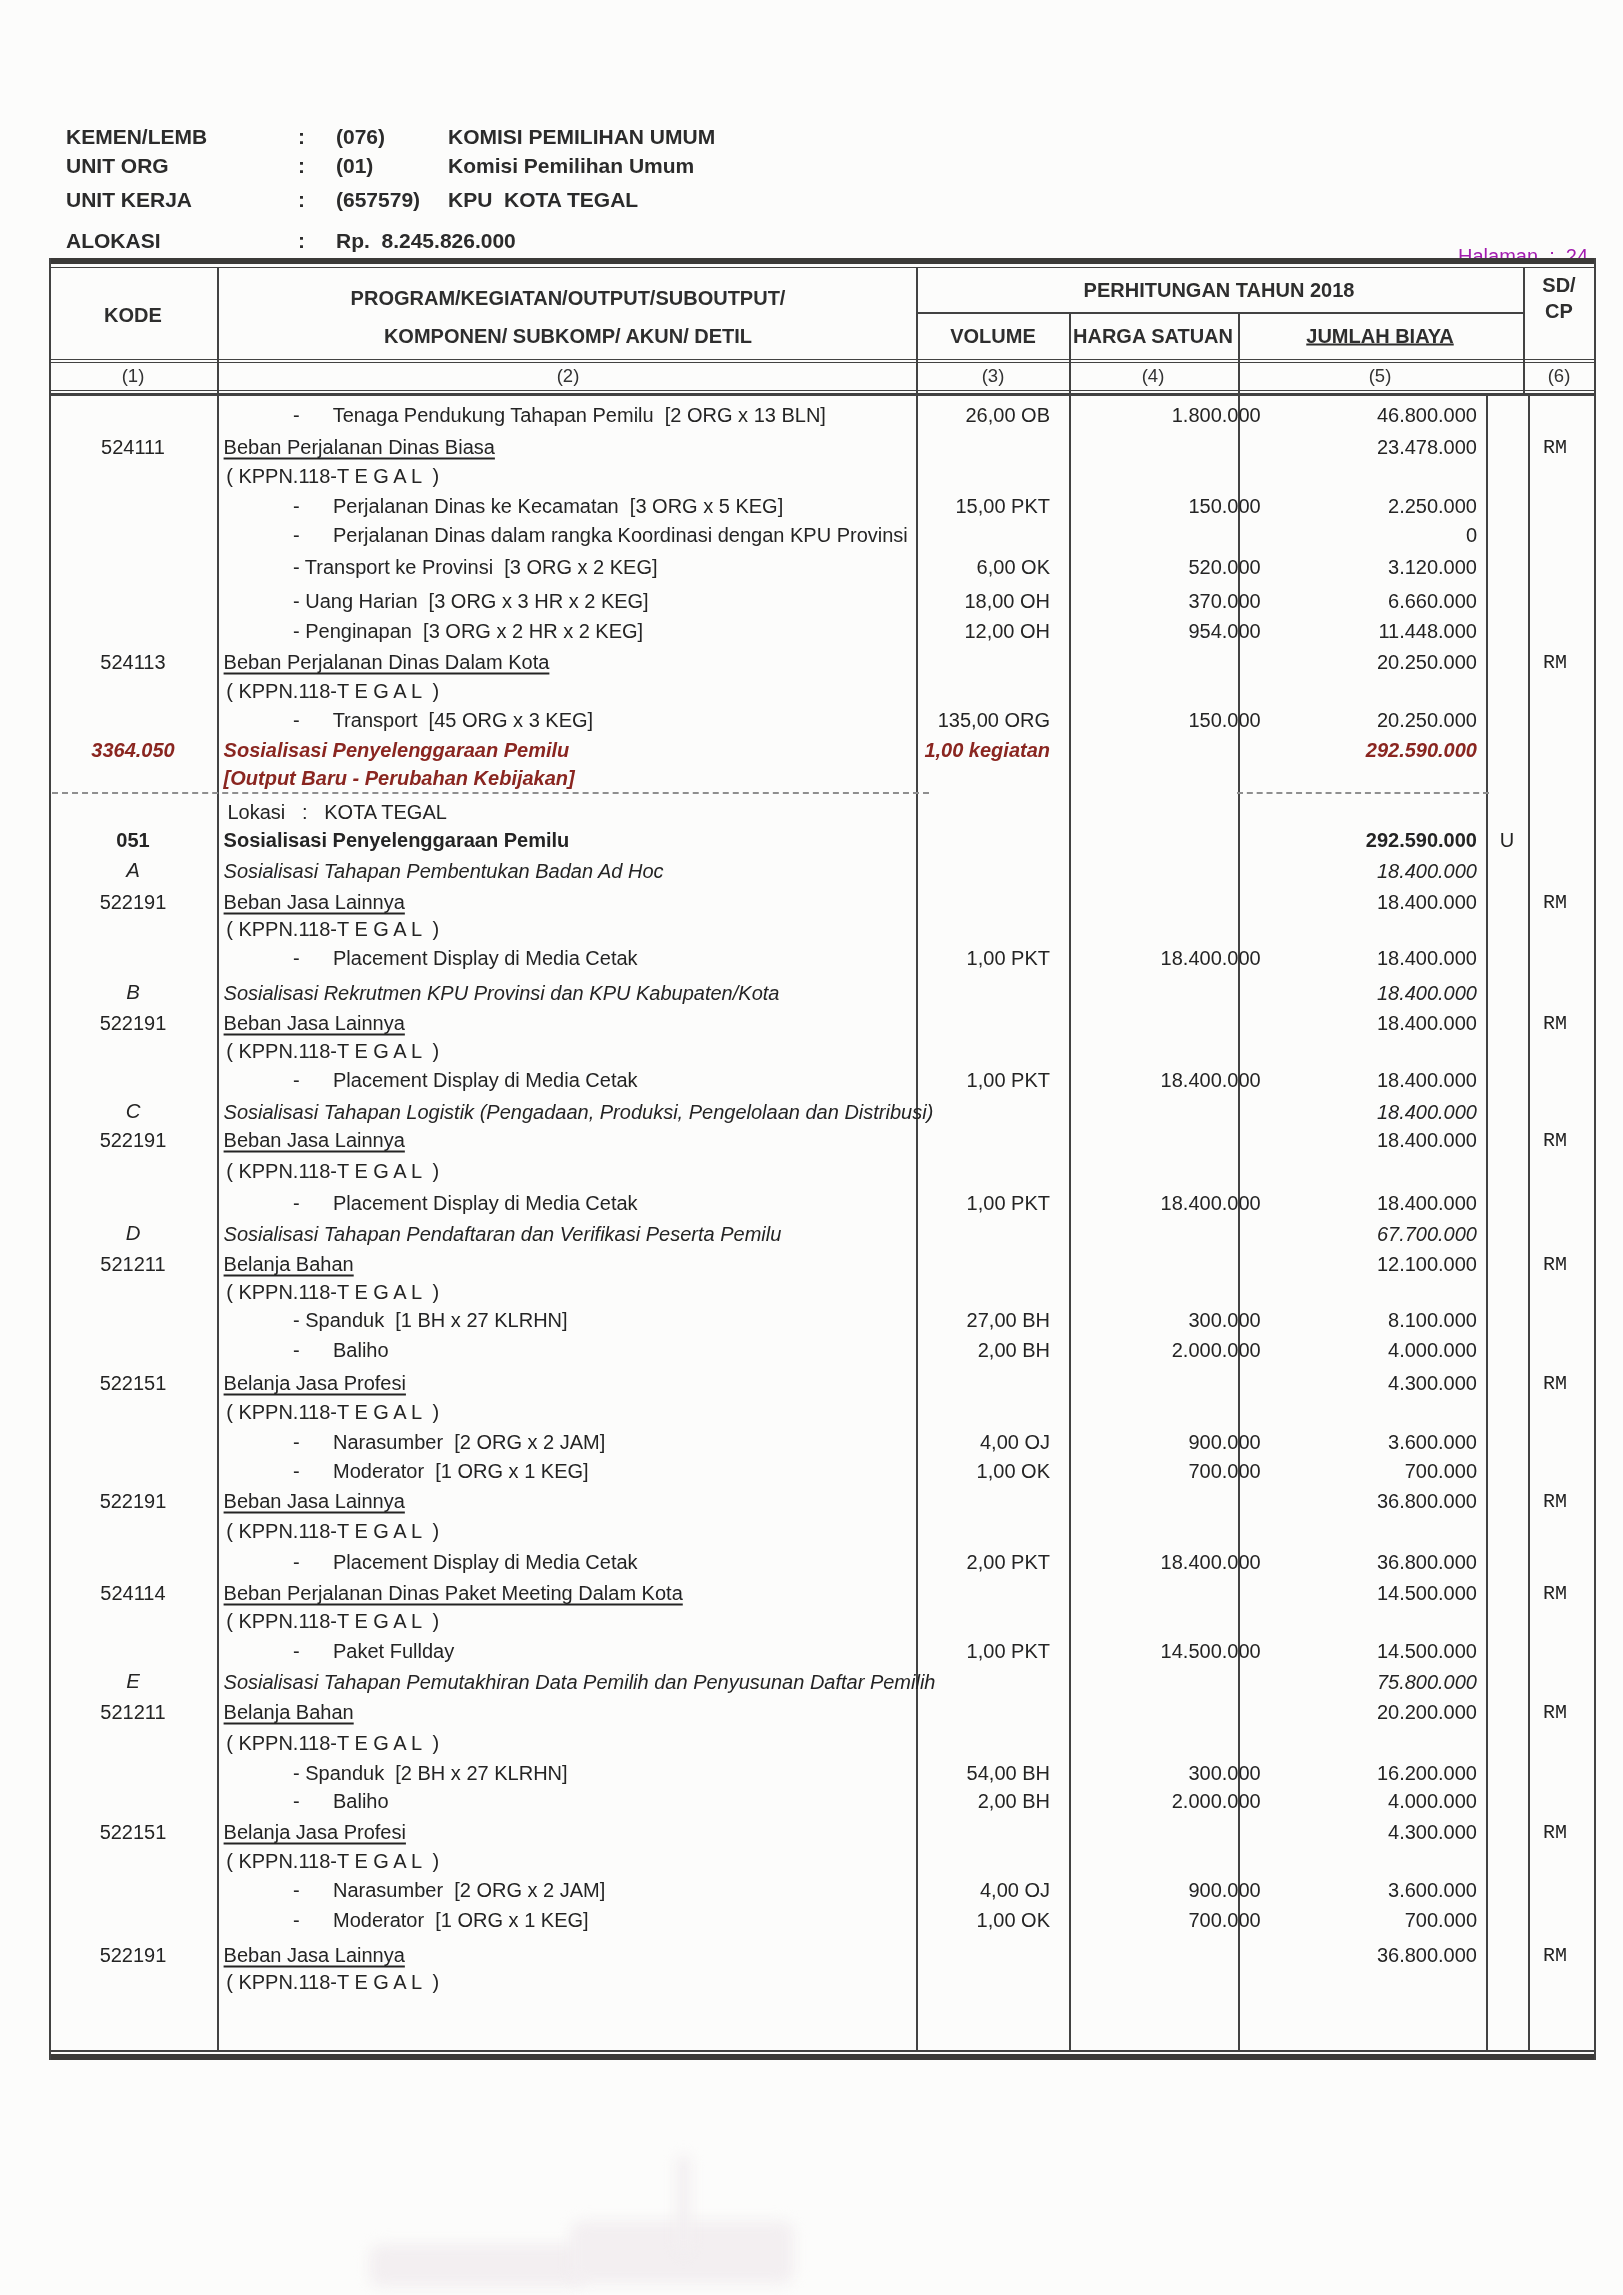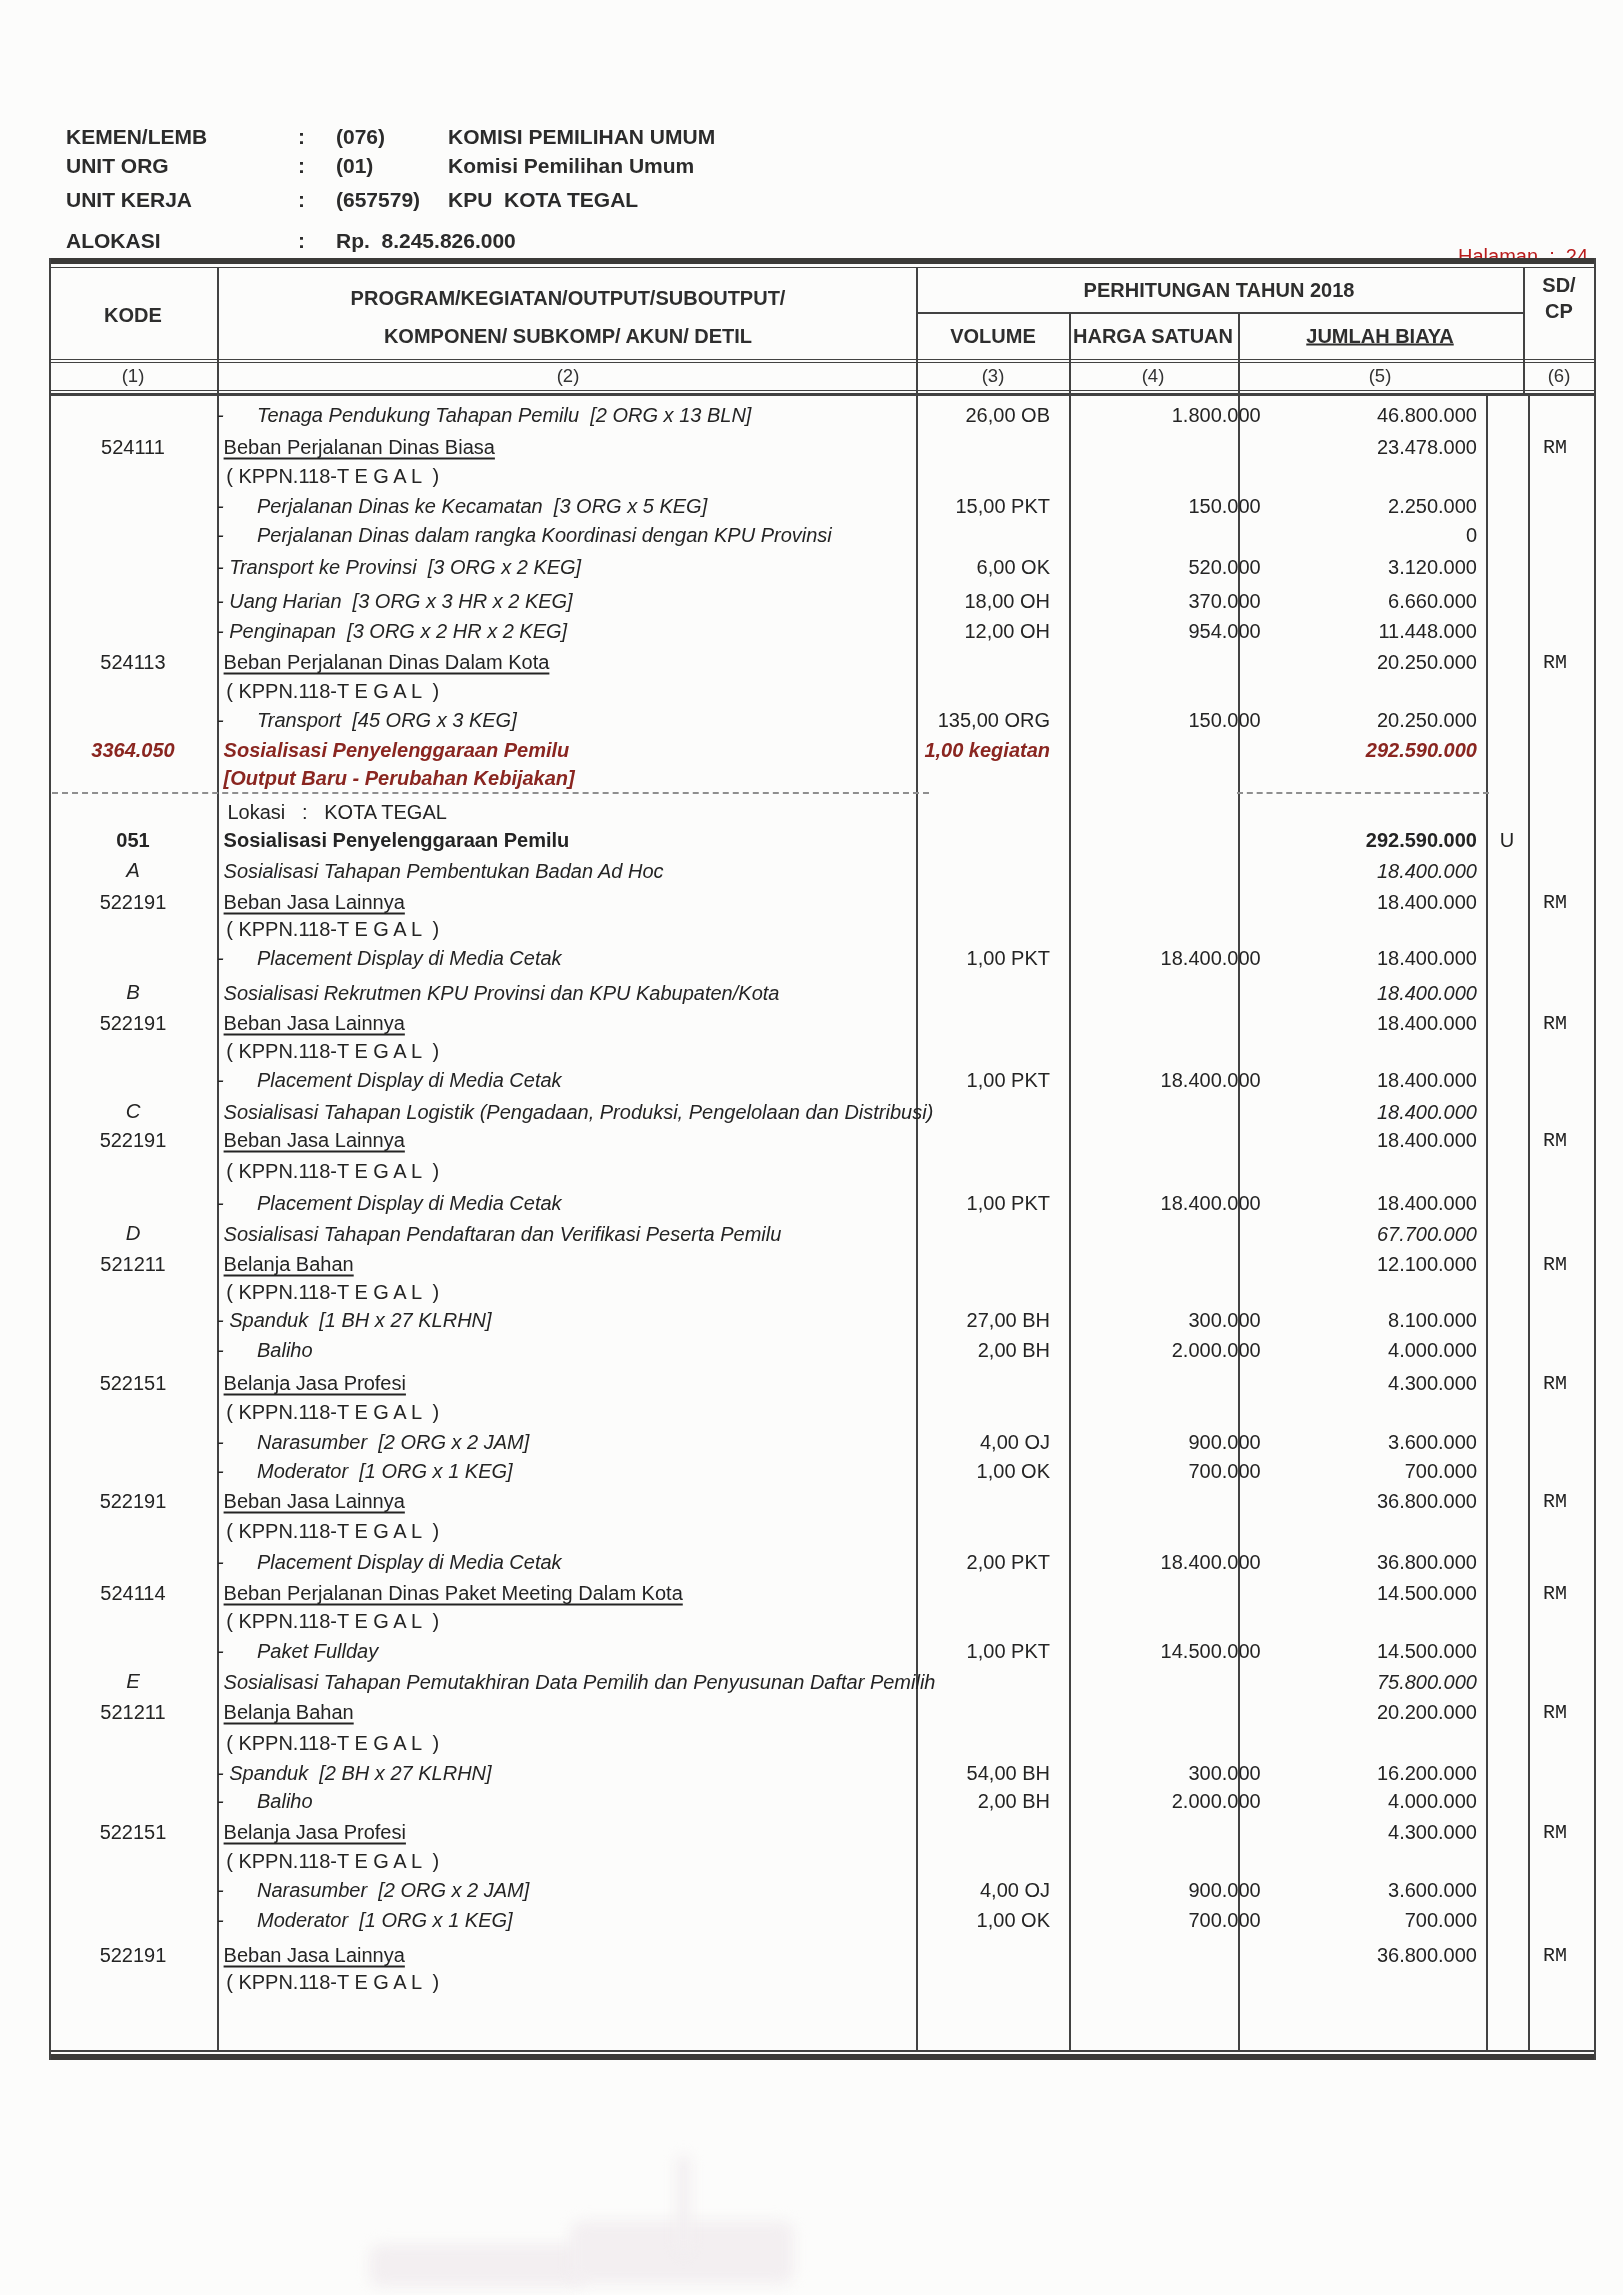--- a/index.html
+++ b/index.html
@@ -7,36 +7,36 @@
   .page{position:relative;width:1624px;height:2295px;background:#fcfcfb;overflow:hidden;
         font-family:"Liberation Sans", sans-serif;color:var(--ink);}
   
   .doc-title{position:absolute;left:515px;top:45px;font-size:30px;font-weight:bold;letter-spacing:0.7px;color:#2b2b2b;white-space:pre;}
   .hfield{position:absolute;left:0;top:0;width:100%;height:0;font-size:21px;font-weight:bold;color:#2b2b2b;}
   .hfield .lbl{position:absolute;left:66px;white-space:pre;}
   .hfield .col{position:absolute;left:298px;}
   .hfield .code{position:absolute;left:336px;white-space:pre;}
   .hfield .val{position:absolute;left:448px;white-space:pre;}
   #hf0{top:125px}#hf1{top:154px}#hf2{top:188px}#hf3{top:229px}
-  .halaman{position:absolute;left:1458px;top:245px;font-size:20px;color:#b91c1c;white-space:pre;}
+  .halaman{position:absolute;left:1458px;top:245px;font-size:20px;color:#a21caf;white-space:pre;}
   
   .hline,.vline{position:absolute;background:var(--line);}
   
   .th{position:absolute;transform:translate(-50%,-50%);font-size:20px;font-weight:bold;color:#2e2e2e;white-space:pre;text-align:center;}
   .tnum{position:absolute;transform:translate(-50%,-50%);font-size:18.5px;color:#333;}
   
   #rows{position:absolute;left:49px;top:0;width:1546px;height:2295px;}
   .trow{position:absolute;left:0;width:1546px;height:0;}
   .cell{position:absolute;transform:translateY(-50%);font-size:20px;color:var(--ink);white-space:pre;line-height:1.15;box-sizing:border-box;}
   .c-kode{left:0;width:168px;text-align:center;}
   .c-kode.red{color:var(--red);font-weight:bold;font-style:italic;}
   .c-kode.it{font-style:italic;font-size:20.4px;}
   .c-kode.b{font-weight:bold;}
   .c-text{left:168px;width:702px;}
-  .c-text.det{font-style:italic;}
+  .c-text.det{padding-left:76px;}
   .c-text.acct{padding-left:6.6px;text-decoration:underline;text-underline-offset:4px;}
   .c-text.kppn{padding-left:9.2px;}
   .c-text.it{padding-left:6.6px;font-style:italic;}
   .c-text.b{padding-left:6.6px;font-weight:bold;}
   .c-text.red{padding-left:6.6px;color:var(--red);font-weight:bold;font-style:italic;}
   .c-text.lok{padding-left:10.5px;}
   .c-vol{left:867px;width:153px;text-align:right;padding-right:19px;}
   .c-vol.red{color:var(--red);font-weight:bold;font-style:italic;}
   .c-harga{left:1020px;width:195px;text-align:right;padding-right:3.3px;}
   .c-jumlah{left:1188px;width:248px;text-align:right;padding-right:8px;}

